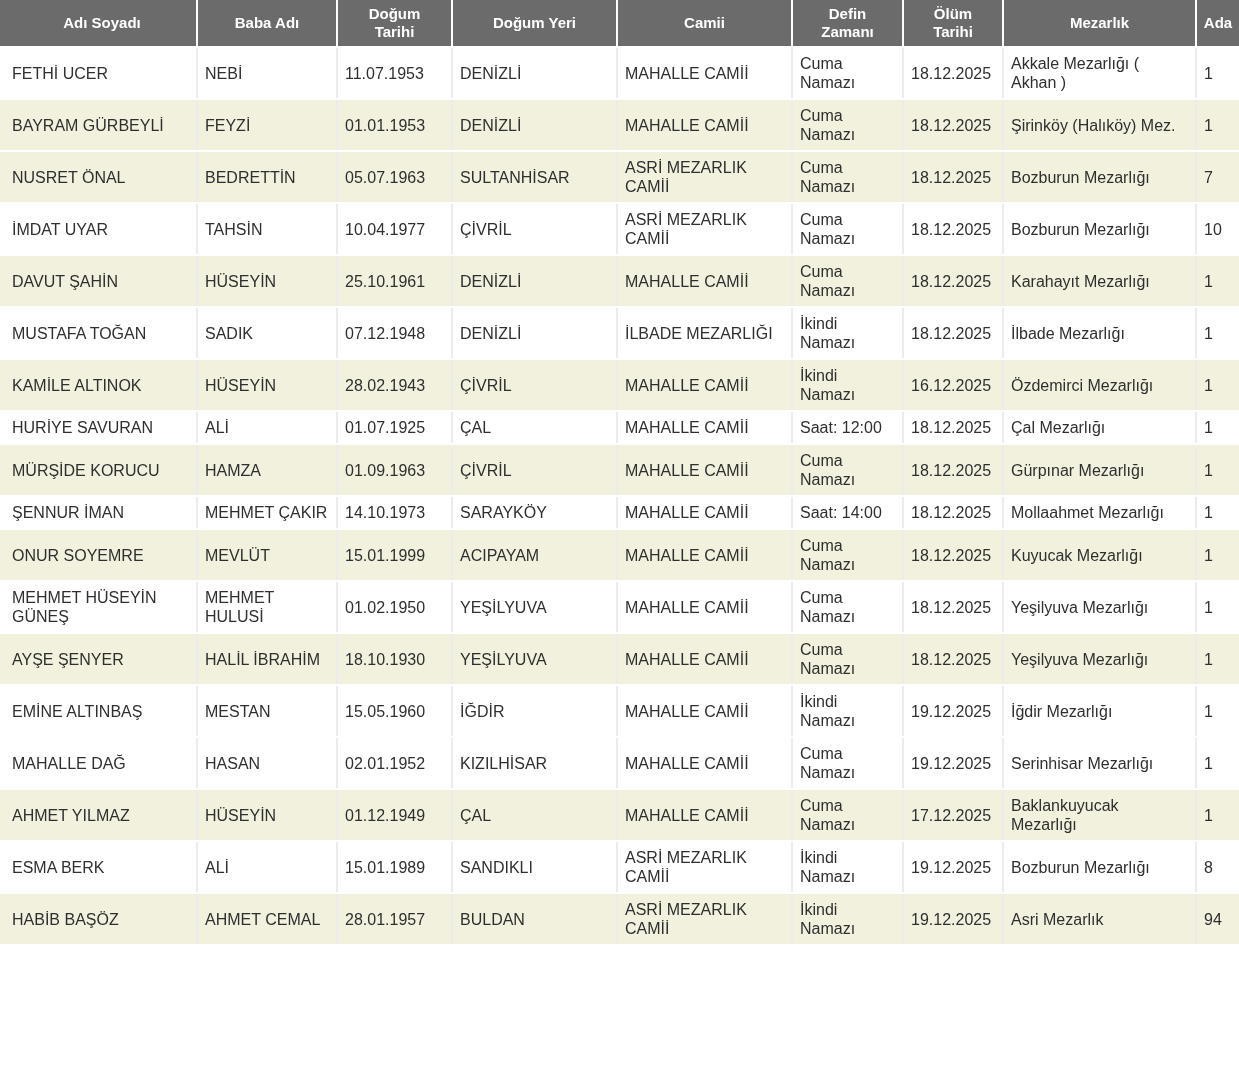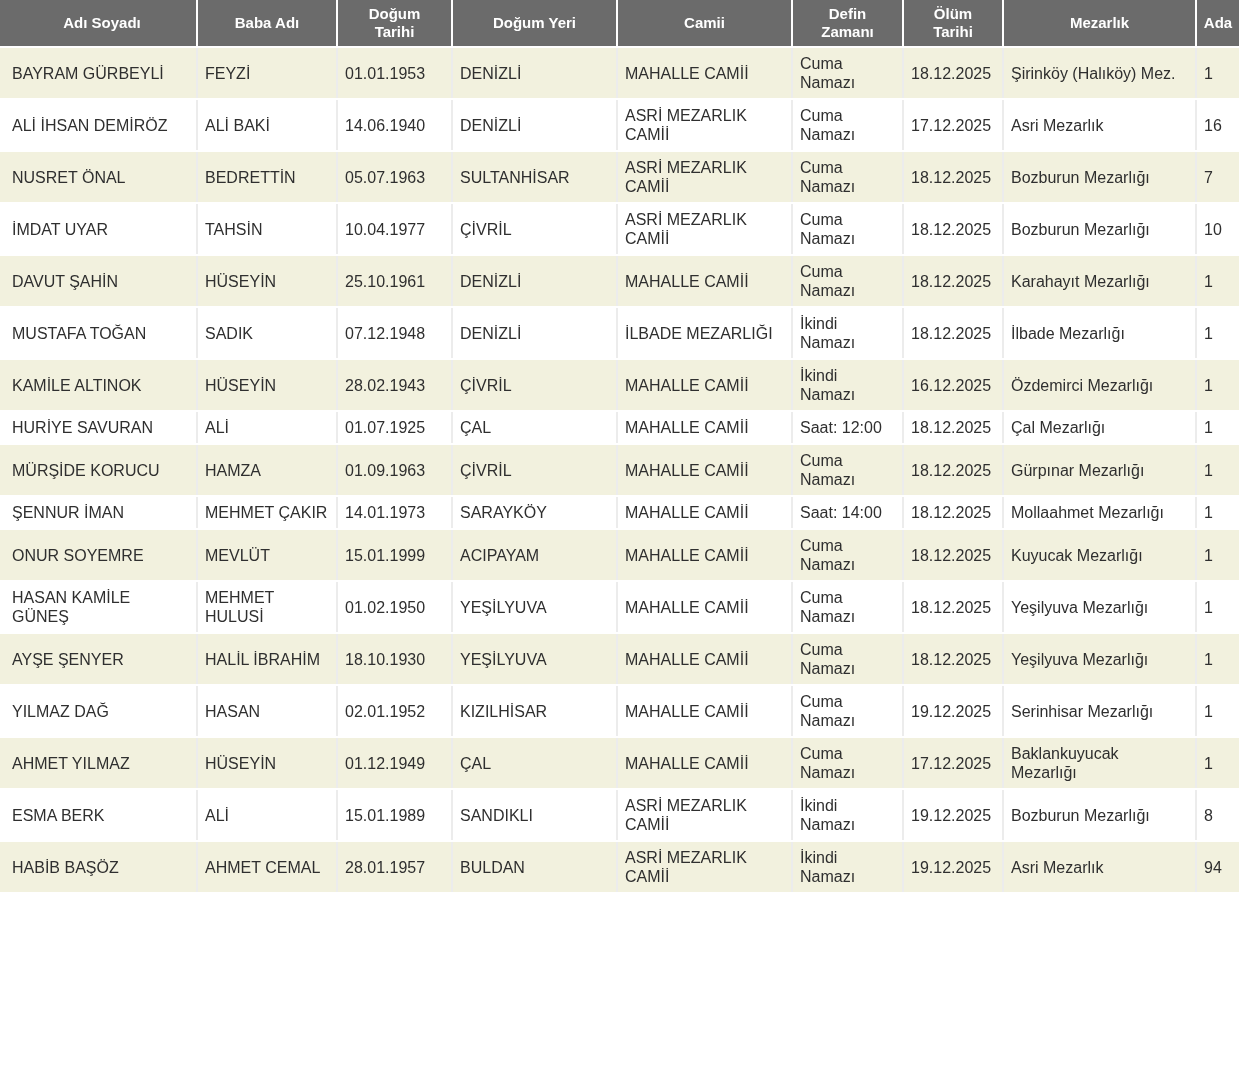--- a/index.html
+++ b/index.html
@@ -76,41 +76,42 @@
         <th>Camii</th>
         <th>Defin
 Zamanı</th>
         <th>Ölüm
 Tarihi</th>
         <th>Mezarlık</th>
         <th>Ada</th>
       </tr>
     </thead>
   <tbody>
+      <tr class="even">
+        <td>FETHİ UCER</td>
+        <td>NEBİ</td>
+        <td>11.07.1953</td>
+        <td>DENİZLİ</td>
+        <td>MAHALLE CAMİİ</td>
+        <td>Cuma Namazı</td>
+        <td>18.12.2025</td>
+        <td>Akkale Mezarlığı (
+Akhan )</td>
+        <td>1</td>
+      </tr>
       <tr class="odd">
         <td>BAYRAM GÜRBEYLİ</td>
         <td>FEYZİ</td>
         <td>01.01.1953</td>
         <td>DENİZLİ</td>
         <td>MAHALLE CAMİİ</td>
         <td>Cuma Namazı</td>
         <td>18.12.2025</td>
         <td>Şirinköy (Halıköy) Mez.</td>
         <td>1</td>
-      </tr>
-      <tr class="even">
-        <td>ALİ İHSAN DEMİRÖZ</td>
-        <td>ALİ BAKİ</td>
-        <td>14.06.1940</td>
-        <td>DENİZLİ</td>
-        <td>ASRİ MEZARLIK CAMİİ</td>
-        <td>Cuma Namazı</td>
-        <td>17.12.2025</td>
-        <td>Asri Mezarlık</td>
-        <td>16</td>
       </tr>
       <tr class="odd">
         <td>NUSRET ÖNAL</td>
         <td>BEDRETTİN</td>
         <td>05.07.1963</td>
         <td>SULTANHİSAR</td>
         <td>ASRİ MEZARLIK CAMİİ</td>
         <td>Cuma Namazı</td>
         <td>18.12.2025</td>
         <td>Bozburun Mezarlığı</td>
@@ -178,41 +179,41 @@
         <td>ÇİVRİL</td>
         <td>MAHALLE CAMİİ</td>
         <td>Cuma Namazı</td>
         <td>18.12.2025</td>
         <td>Gürpınar Mezarlığı</td>
         <td>1</td>
       </tr>
       <tr class="even">
         <td>ŞENNUR İMAN</td>
         <td>MEHMET ÇAKIR</td>
-        <td>14.01.1973</td>
+        <td>14.10.1973</td>
         <td>SARAYKÖY</td>
         <td>MAHALLE CAMİİ</td>
         <td>Saat: 14:00</td>
         <td>18.12.2025</td>
         <td>Mollaahmet Mezarlığı</td>
         <td>1</td>
       </tr>
       <tr class="odd">
         <td>ONUR SOYEMRE</td>
         <td>MEVLÜT</td>
         <td>15.01.1999</td>
         <td>ACIPAYAM</td>
         <td>MAHALLE CAMİİ</td>
         <td>Cuma Namazı</td>
         <td>18.12.2025</td>
         <td>Kuyucak Mezarlığı</td>
         <td>1</td>
       </tr>
       <tr class="even">
-        <td>HASAN KAMİLE GÜNEŞ</td>
+        <td>MEHMET HÜSEYİN GÜNEŞ</td>
         <td>MEHMET HULUSİ</td>
         <td>01.02.1950</td>
         <td>YEŞİLYUVA</td>
         <td>MAHALLE CAMİİ</td>
         <td>Cuma Namazı</td>
         <td>18.12.2025</td>
         <td>Yeşilyuva Mezarlığı</td>
         <td>1</td>
       </tr>
       <tr class="odd">
@@ -220,21 +221,32 @@
         <td>HALİL İBRAHİM</td>
         <td>18.10.1930</td>
         <td>YEŞİLYUVA</td>
         <td>MAHALLE CAMİİ</td>
         <td>Cuma Namazı</td>
         <td>18.12.2025</td>
         <td>Yeşilyuva Mezarlığı</td>
         <td>1</td>
       </tr>
       <tr class="even">
-        <td>YILMAZ DAĞ</td>
+        <td>EMİNE ALTINBAŞ</td>
+        <td>MESTAN</td>
+        <td>15.05.1960</td>
+        <td>İĞDİR</td>
+        <td>MAHALLE CAMİİ</td>
+        <td>İkindi Namazı</td>
+        <td>19.12.2025</td>
+        <td>İğdir Mezarlığı</td>
+        <td>1</td>
+      </tr>
+      <tr class="even">
+        <td>MAHALLE DAĞ</td>
         <td>HASAN</td>
         <td>02.01.1952</td>
         <td>KIZILHİSAR</td>
         <td>MAHALLE CAMİİ</td>
         <td>Cuma Namazı</td>
         <td>19.12.2025</td>
         <td>Serinhisar Mezarlığı</td>
         <td>1</td>
       </tr>
       <tr class="odd">

